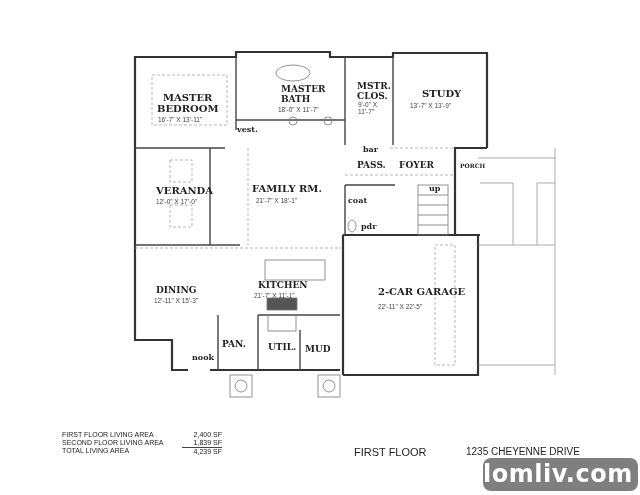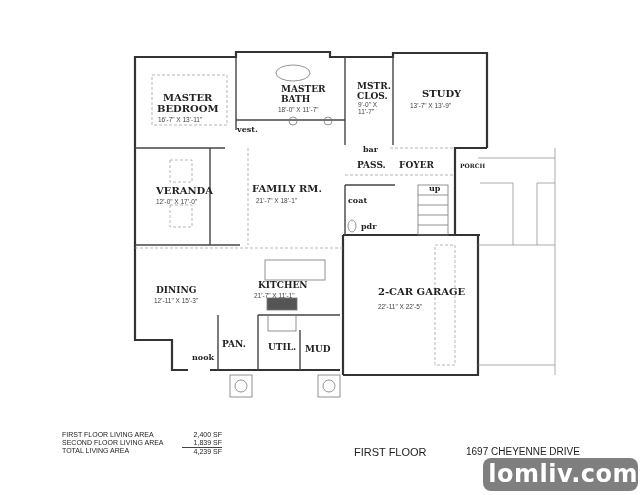--- a/index.html
+++ b/index.html
@@ -7,21 +7,21 @@
   #plan { position:absolute; left:0; top:0; width:640px; height:495px; }
   .lbl { font-family:"DejaVu Serif", "Liberation Serif", serif; font-weight:bold; fill:#222; }
   .dim { font-family:"Liberation Sans", sans-serif; fill:#444; font-size:6.5px; }
   .area-table { position:absolute; left:62px; top:431px; font-size:7px; color:#222; line-height:8px; }
   .area-row { display:flex; }
   .area-row .k { width:120px; }
   .area-row .v { width:40px; text-align:right; }
   .area-row.total .v { border-top:1px solid #444; }
   .floor-title { position:absolute; left:312px; top:446px; font-size:11px; color:#222;margin-left:42px; }
   .address { position:absolute; left:466px; top:446px; font-size:10px; color:#222; }
-  .watermark { position:absolute; left:483px; top:458px; width:155px; height:33px; background:#7f7f7f; border-radius:8px; color:#fff; font-family:"DejaVu Sans", sans-serif; font-weight:bold; font-size:24px; text-align:right; line-height:33px; letter-spacing:0.5px; }
+  .watermark { position:absolute; left:483px; top:458px; width:155px; height:33px; background:#7f7f7f; border-radius:8px; color:#fff; font-family:"DejaVu Sans", sans-serif; font-weight:bold; font-size:24px; text-align:left; line-height:33px; letter-spacing:0.5px; }
 </style>
 </head>
 <body>
 
 <svg id="plan" viewBox="0 0 640 495" xmlns="http://www.w3.org/2000/svg">
 
   <g fill="none" stroke="#333" stroke-width="2.2">
 
     <polyline points="135,148 135,57 236,57 236,52 330,52 330,57 393,57 393,53 487,53 487,148"></polyline>
 
@@ -147,14 +147,14 @@
     <span class="k">SECOND FLOOR LIVING AREA</span>
     <span class="v">1,839 SF</span>
   </div>
   <div class="area-row total">
     <span class="k">TOTAL LIVING AREA</span>
     <span class="v">4,239 SF</span>
   </div>
 </div>
 
 <div class="floor-title">FIRST FLOOR</div>
-<div class="address">1697 CHEYENNE DRIVE</div>
+<div class="address">1235 CHEYENNE DRIVE</div>
 <div class="watermark">lomliv.com</div>
 
 </body></html>

